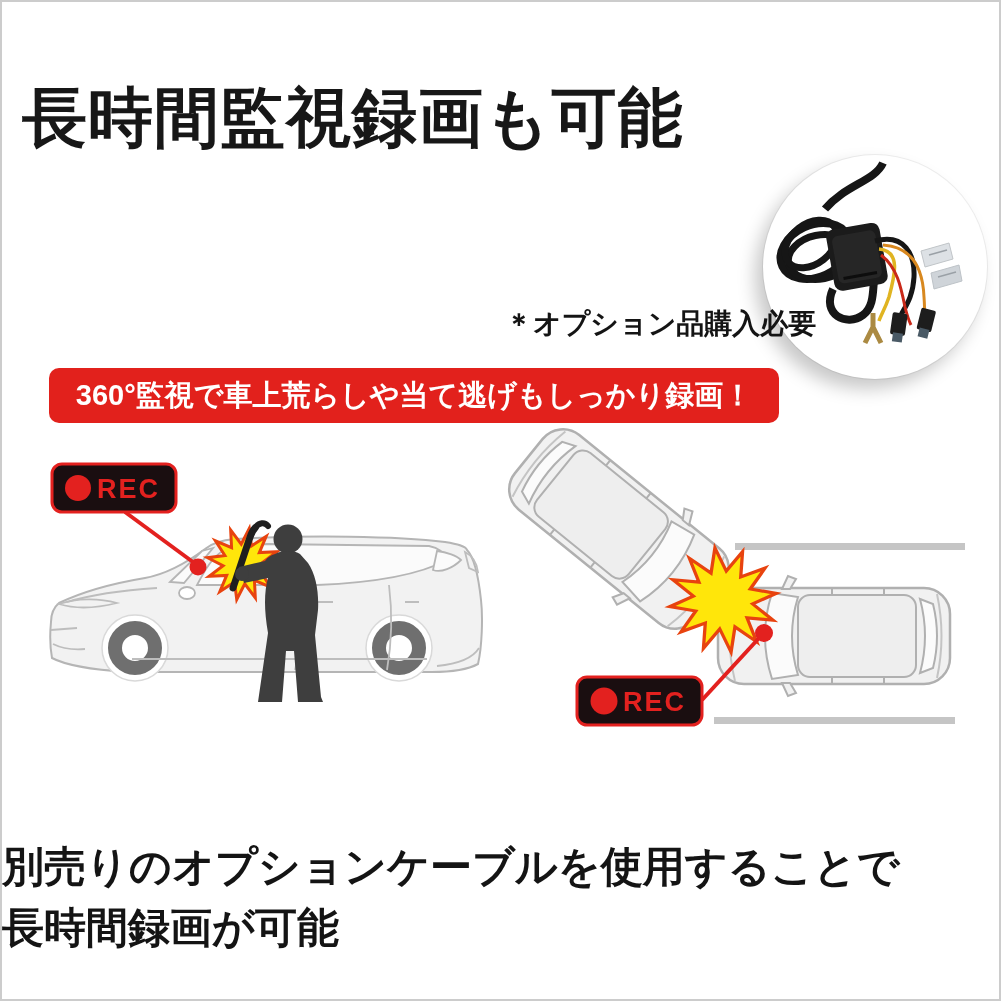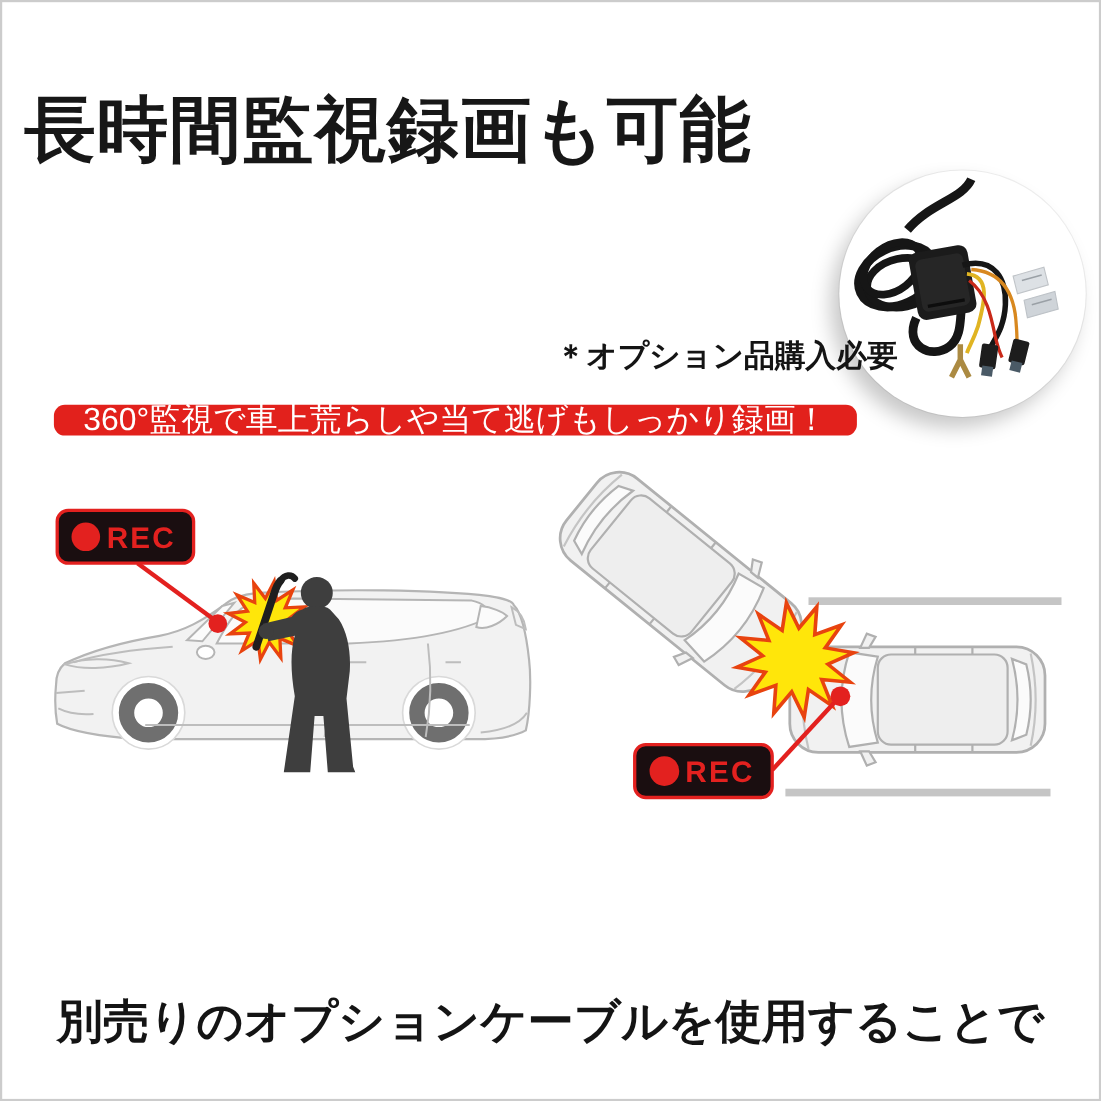--- a/index.html
+++ b/index.html
@@ -18,31 +18,31 @@
     position:absolute; left:761px; top:153px; width:224px; height:224px;
     border-radius:50%; background:#ffffff;
     box-shadow:-8px 10px 18px rgba(0,0,0,0.22), 0 0 0 1px #f0f0f0;
   }
   .photo-circle svg { display:block; border-radius:50%; }
   .caption {
     position:absolute; left:478px; top:303px;
     font-size:28px; font-weight:600; color:#141414; white-space:nowrap;margin-left:25px;
   }
   .banner {
-    position:absolute; left:47px; top:366px; width:730px; height:28px;
+    position:absolute; left:47px; top:366px; width:730px; height:55px;
     background:#e2211c; border-radius:10px;
     display:flex; align-items:center; justify-content:center;
-    color:#ffffff; font-size:29px; font-weight:400; white-space:nowrap;
+    color:#ffffff; font-size:29px; font-weight:700; white-space:nowrap;
   }
   .scene { position:absolute; }
   .scene-left  { left:35px;  top:450px; width:460px; height:270px; }
   .scene-right { left:490px; top:420px; width:511px; height:350px; }
   .bottom-text {
-    position:absolute; top:896px; left:0; width:100%;
-    text-align:center; color:#141414;
+    position:absolute; top:834px; left:0; width:100%;
+    text-align:left; color:#141414;
     font-size:42px; font-weight:600; line-height:61px; white-space:nowrap;
   }
   svg text.rec {
     font-family:"Liberation Sans", sans-serif;
     font-weight:bold; font-size:27px; fill:#e3211f; letter-spacing:2px;
   }
 </style>
 </head>
 <body>
 
@@ -187,15 +187,16 @@
 
     <g>
       <rect x="85" y="255" width="125" height="48" rx="10" fill="#1a0e10" stroke="#e3211f" stroke-width="3"></rect>
       <circle cx="112" cy="279" r="13.5" fill="#e3211f"></circle>
       <text class="rec" x="131" y="289">REC</text>
     </g>
   </svg>
 
   <div class="bottom-text">
     <div>別売りのオプションケーブルを使用することで</div>
+    <div>長時間録画が可能</div>
   </div>
 
 </div>
 
 </body></html>

